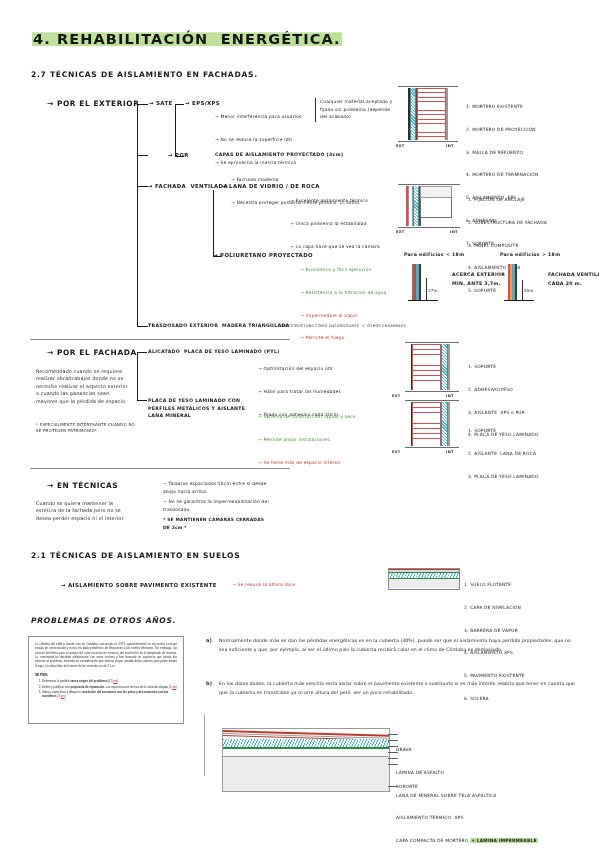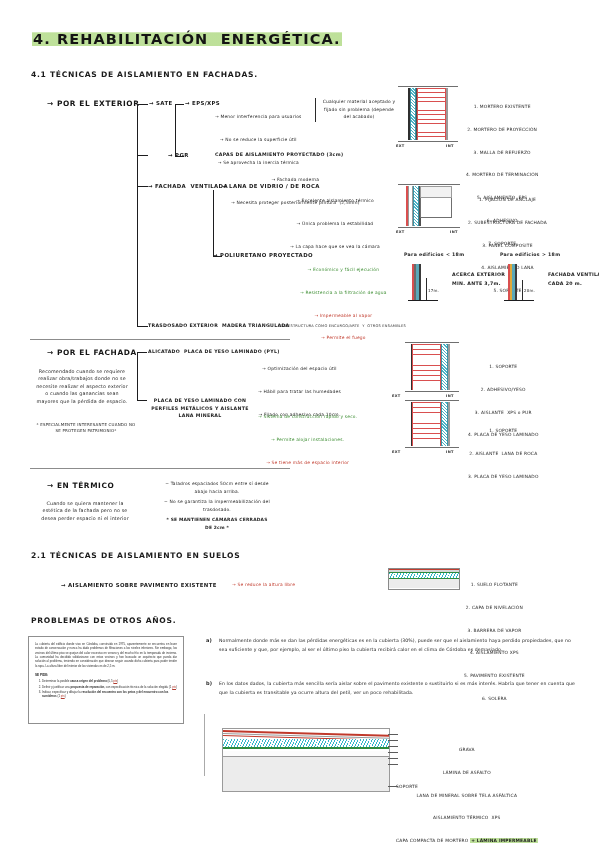--- a/index.html
+++ b/index.html
@@ -15,21 +15,21 @@
     background-image:radial-gradient(circle, #b9b9bf 0.55px, rgba(0,0,0,0) 0.6px);
     background-size:20px 20px;
     background-position:8px 10px;
   }
   .hand{
     font-family:"DejaVu Sans", sans-serif;
     color:#1d1d1f;
     letter-spacing:.2px;
   }
   
-  .t{position:absolute;white-space:pre;line-height:1.25;text-align:center;}
+  .t{position:absolute;white-space:pre;line-height:1.25;}
   .title{
     font-size:14.5px;font-weight:700;letter-spacing:1.1px;color:#141414;
   }
   .hl{
     background:linear-gradient(to bottom, rgba(168,214,120,0) 8%, rgba(168,214,120,.75) 10%, rgba(168,214,120,.75) 92%, rgba(168,214,120,0) 95%);
     padding:0 1px;
   }
   .h2{font-size:7.6px;font-weight:700;letter-spacing:.7px;color:#1b1b1b;}
   .h3{font-size:7.4px;font-weight:700;letter-spacing:.6px;color:#161616;}
   .lbl{font-size:5.4px;font-weight:700;letter-spacing:.35px;color:#202020;}
@@ -102,21 +102,21 @@
   .para{position:absolute;font-size:4.6px;color:#232323;line-height:2.05;letter-spacing:.1px;}
   .paraidx{position:absolute;font-size:5px;font-weight:700;color:#1f1f1f;}
 </style>
 </head>
 <body>
 
 <div id="page">
 
   <div class="t hand title" style="left:32px;top:30px;"><span class="hl">4. REHABILITACIÓN  ENERGÉTICA.</span></div>
 
-  <div class="t hand h2" style="left:31px;top:70px;">4.1 TÉCNICAS DE AISLAMIENTO EN FACHADAS.</div>
+  <div class="t hand h2" style="left:31px;top:70px;">2.7 TÉCNICAS DE AISLAMIENTO EN FACHADAS.</div>
 
   <div class="t hand h3" style="left:47px;top:99px;">→ <span>POR EL EXTERIOR</span></div>
 
   <div class="vline" style="left:137px;top:104px;height:222px;"></div>
   <div class="hline" style="left:137px;top:104px;width:11px;"></div>
   <div class="hline" style="left:137px;top:155px;width:11px;"></div>
   <div class="hline" style="left:137px;top:186px;width:11px;"></div>
   <div class="hline" style="left:137px;top:326px;width:11px;"></div>
 
   <div class="t hand lbl" style="left:149px;top:100px;">→ <span>SATE</span></div>
@@ -290,21 +290,21 @@
   <div class="extint" style="left:392px;top:450px;">EXT</div>
   <div class="extint" style="left:446px;top:450px;">INT</div>
   <div class="t hand legend" style="left:468px;top:412px;">
     <div>1. SOPORTE</div>
     <div>2. AISLANTE  LANA DE ROCA</div>
     <div>3. PLACA DE YESO LAMINADO</div>
   </div>
 
   <div class="divider" style="left:30px;top:468px;width:260px;"></div>
 
-  <div class="t hand h3" style="left:47px;top:481px;">→ <span>EN TÉRMICO</span></div>
+  <div class="t hand h3" style="left:47px;top:481px;">→ <span>EN TÉCNICAS</span></div>
   <div class="t hand body" style="left:36px;top:500px;width:98px;white-space:normal;">Cuando se quiera mantener la estética de la fachada pero no se desea perder espacio ni el interior</div>
   <div class="t hand legend" style="left:163px;top:480px;width:108px;white-space:normal;line-height:1.8;">
     <div>− <span>Taladros espaciados 50cm entre sí desde abajo hacia arriba.</span></div>
     <div style="margin-top:2px;">− <span>No se garantiza la impermeabilización del trasdosado.</span></div>
     <div style="margin-top:2px;font-weight:700;">* SE MANTIENEN CÁMARAS CERRADAS DE 2cm *</div>
   </div>
 
   <div class="t hand h2" style="left:31px;top:551px;">2.1 TÉCNICAS DE AISLAMIENTO EN SUELOS</div>
   <div class="t hand lbl" style="left:61px;top:582px;">→ <span>AISLAMIENTO SOBRE PAVIMENTO EXISTENTE</span></div>
   <div class="t hand" style="left:232px;top:582px;font-size:4.4px;"><span class="red">→ <span>Se reduce la altura libre</span></span></div>
@@ -319,21 +319,21 @@
   </div>
   <div class="t hand legend" style="left:464px;top:566px;">
     <div>1. SUELO FLOTANTE</div>
     <div>2. CAPA DE NIVELACIÓN</div>
     <div>3. BARRERA DE VAPOR</div>
     <div>4. AISLAMIENTO XPS</div>
     <div>5. PAVIMENTO EXISTENTE</div>
     <div>6. SOLERA</div>
   </div>
 
-  <div class="t hand h2" style="left:31px;top:616px;">PROBLEMAS DE OTROS AÑOS.</div>
+  <div class="t hand h2" style="left:31px;top:616px;font-style:italic;">PROBLEMAS DE OTROS AÑOS.</div>
 
   <div class="printbox" style="left:28px;top:636px;width:156px;height:88px;">
     <div class="ptext">La cubierta del edificio donde vivo en Córdoba, construido en 1975, aparentemente se encuentra en buen estado de conservación y nunca ha dado problemas de filtraciones a los niveles inferiores. Sin embargo, los vecinos del último piso se quejan del calor excesivo en verano y del mucho frío en la temporada de invierno. La comunidad ha decidido solidarizarse con estos vecinos y han buscado un arquitecto que pueda dar solución al problema, teniendo en consideración que desean seguir usando dicha cubierta para poder tender la ropa. La altura libre del interior de las viviendas es de 2,5 m.</div>
     <div class="pheader">SE PIDE:</div>
     <ol class="plist">
       <li><span>Determinar la posible </span><span class="pbold">causa origen del problema</span><span> (0,5 </span><span class="ppts">pts</span><span>)</span></li>
       <li><span>Definir y justificar una </span><span class="pbold">propuesta de reparación</span><span>, con especificación técnica de la solución elegida (1 </span><span class="ppts">pts</span><span>)</span></li>
       <li><span>Indicar, especificar y dibujar la </span><span class="pbold">resolución del encuentro con los petos y del encuentro con los sumideros</span><span> (1 </span><span class="ppts">pts</span><span>)</span></li>
     </ol>
   </div>

